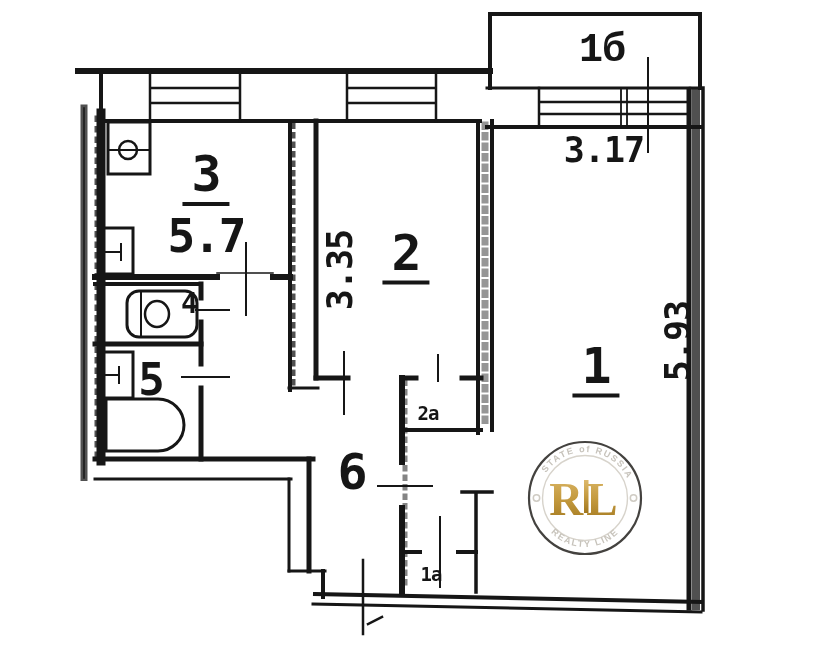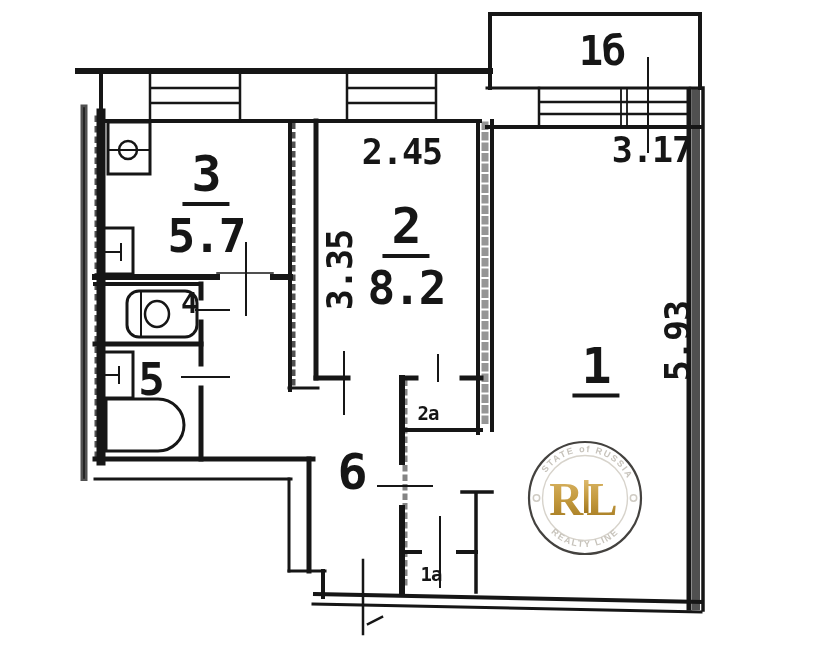--- a/index.html
+++ b/index.html
@@ -142,38 +142,36 @@
         <textPath href="#wm-arc-top" startOffset="50%" text-anchor="middle">ESTATE of RUSSIA</textPath>
       </text>
       <text font-family="Liberation Sans, sans-serif" font-size="9" font-weight="bold" letter-spacing="1.6" fill="#c7c3bb" stroke="none">
         <textPath href="#wm-arc-bottom" startOffset="50%" text-anchor="middle">REALTY LINE</textPath>
       </text>
       <text x="585" y="515" text-anchor="middle" font-family="Liberation Serif, serif" font-size="47" font-weight="bold" letter-spacing="3" fill="url(#gold)" stroke="none">RL</text>
       <rect x="584" y="480" width="4.5" height="33" fill="url(#gold)" stroke="none"></rect>
     </g>
   </svg>
 
-  <div class="lbl fs40" style="left:602px;top:51px;">1б</div>
+  <div class="lbl fs40" style="left:602px;top:51px;font-family:Liberation Mono, monospace;">1б</div>
 
-  <div class="lbl fs35" style="left:604px;top:150px;margin-left:48px;">3.17</div>
+  <div class="lbl fs35" style="left:604px;top:150px;">3.17</div>
 
-  <div class="lbl fs35" style="left:402px;top:152px;">2.45</div>
 
   <div class="lbl rot fs35" style="left:340px;top:270px;">3.35</div>
 
   <div class="lbl rot fs35" style="left:678px;top:341px;">5.93</div>
 
   <div class="room-stack" style="left:206px;top:204px;">
     <span class="room-num">3</span>
     <span class="room-area">5.7</span>
   </div>
 
   <div class="room-stack" style="left:406px;top:256px;">
     <span class="room-num">2</span>
-    <span class="room-area">8.2</span>
   </div>
 
   <div class="room-stack" style="left:596px;top:369px;">
     <span class="room-num">1</span>
   </div>
 
   <div class="lbl fs28" style="left:189px;top:304px;">4</div>
 
   <div class="lbl fs44" style="left:151px;top:380px;">5</div>
 

